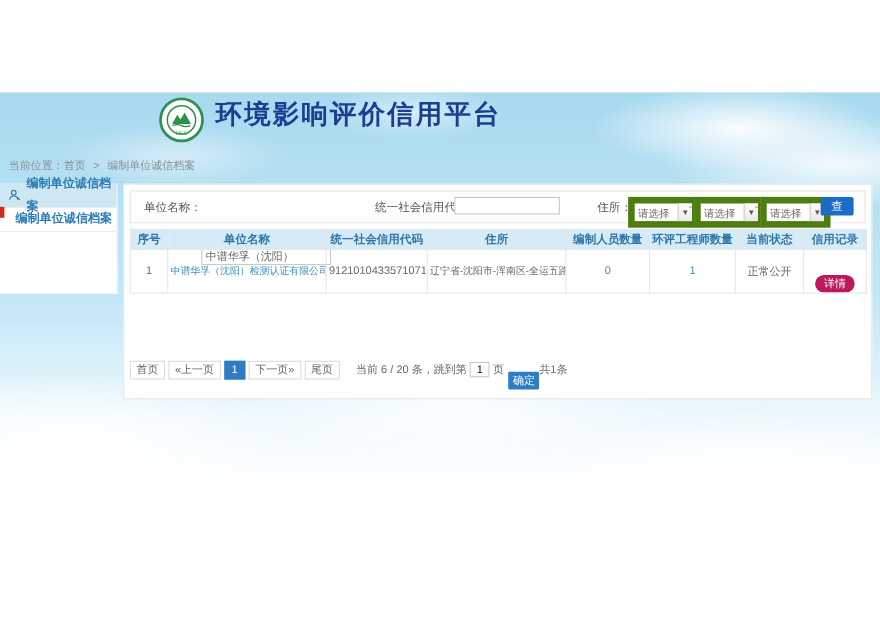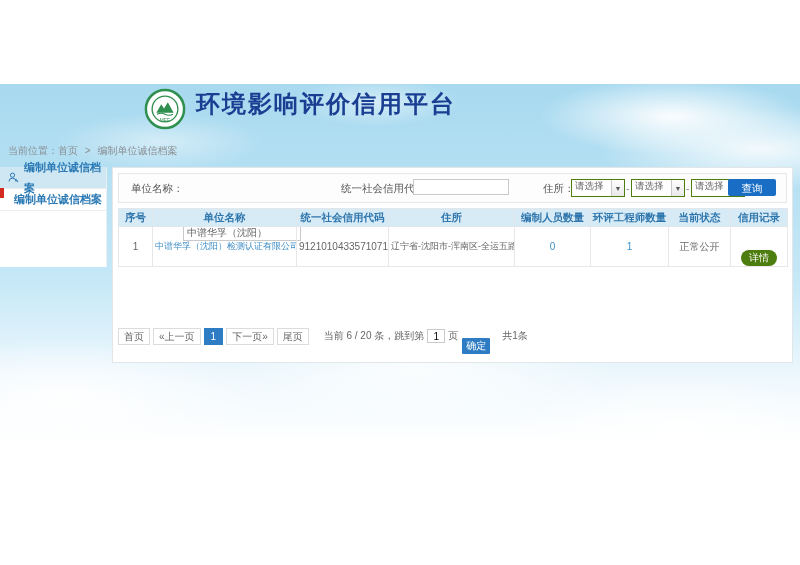--- a/index.html
+++ b/index.html
@@ -34,50 +34,50 @@
   .side-item.active .sicon{margin-right:5px;display:inline-flex;}
   .red-marker{position:absolute;left:0;top:188px;width:4px;height:10px;background:#d22a1f;z-index:5;}
   
   .panel{position:absolute;left:112px;top:167px;width:679px;height:194px;background:#fff;
          border:1px solid #e2e6e9;}
   .search-box{position:absolute;left:5px;top:5px;width:667px;height:28px;border:1px solid #e7e7e7;
               background:#fdfdfd;}
   .lbl{position:absolute;top:8px;font-size:10.5px;color:#555;}
   .txt{position:absolute;top:5px;height:14px;border:1px solid #c9c9c9;font-size:10px;color:#666;
        padding:0 3px;background:#fff;font-family:"Liberation Sans","DejaVu Sans",sans-serif;}
-  .sel{position:absolute;top:5px;width:52px;height:16px;border:1px solid #4d7c0f;background:#fff;
-       display:flex;align-items:flex-start;justify-content:space-between;cursor:pointer;}
+  .sel{position:absolute;top:5px;width:52px;height:16px;border:6px solid #4d7c0f;background:#fff;
+       display:flex;align-items:flex-end;justify-content:space-between;cursor:pointer;}
   .sel-text{font-size:9.5px;color:#666;padding-left:3px;}
   .sel-arrow{width:12px;height:100%;background:linear-gradient(#fefefe,#e8e8e8);
              border-left:1px solid #c9c9c9;font-size:7px;color:#555;display:flex;
              align-items:center;justify-content:center;}
   .dash{position:absolute;top:9px;font-size:10px;color:#888;}
-  .query-btn{position:absolute;right:10px;top:5px;width:48px;height:17px;background:#1a6dc5;
+  .query-btn{position:absolute;right:10px;top:5px;width:30px;height:17px;background:#1a6dc5;
              color:#fff;font-size:10.5px;border:none;border-radius:2px;cursor:pointer;
              font-family:"Liberation Sans","DejaVu Sans",sans-serif;line-height:17px;text-align:center;}
   
   .grid{position:absolute;left:5px;top:40px;width:669px;border-collapse:collapse;table-layout:fixed;}
   .grid th{background:#d7ebf6;color:#2f76ad;font-size:10.5px;font-weight:bold;height:17px;
            border:1px solid #e0e6ea;padding:0;text-align:center;}
   .grid td{font-size:10px;color:#666;height:20px;border:1px solid #e7e7e7;padding:0 2px;
            text-align:center;overflow:hidden;white-space:nowrap;}
   .grid .link{color:#3e8ec7;text-decoration:none;cursor:pointer;}
   .grid .small{font-size:9px;}
-  .detail-btn{display:inline-block;background:#4d7c0f;color:#fff;font-size:10px;
+  .detail-btn{display:inline-block;background:#be185d;color:#fff;font-size:10px;
               padding:1px 8px;border-radius:9px;cursor:pointer;margin-top:23px;}
   
   .pagination{position:absolute;left:5px;bottom:8px;display:flex;align-items:center;font-size:10px;color:#666;}
   .pg-btn{border:1px solid #dcdcdc;background:#fff;color:#666;padding:1px 5px;margin-right:3px;
           cursor:pointer;line-height:13px;}
   .pg-btn.pg-active{background:#2e7cc3;border-color:#2e7cc3;color:#fff;padding:1px 6px;}
   .pg-info{margin-left:12px;}
   .pg-jump{width:16px;height:12px;border:1px solid #c9c9c9;font-size:10px;text-align:center;
            margin:0 3px;padding:0;font-family:"Liberation Sans","DejaVu Sans",sans-serif;}
   .pg-confirm{background:#2e7cc3;color:#fff;padding:1px 4px;margin-left:4px;cursor:pointer;border-radius:1px;margin-top:20px;}
-  .pg-total{margin-left:12px;}
+  .pg-total{margin-left:0;}
 </style>
 </head>
 <body>
 
 <div class="page">
   <div class="sky"></div>
 
   <div class="site-header">
     <svg class="logo" viewBox="0 0 44 44">
       <circle cx="22" cy="22" r="20" fill="#ffffff" stroke="#2f8f4e" stroke-width="2.6"></circle>

